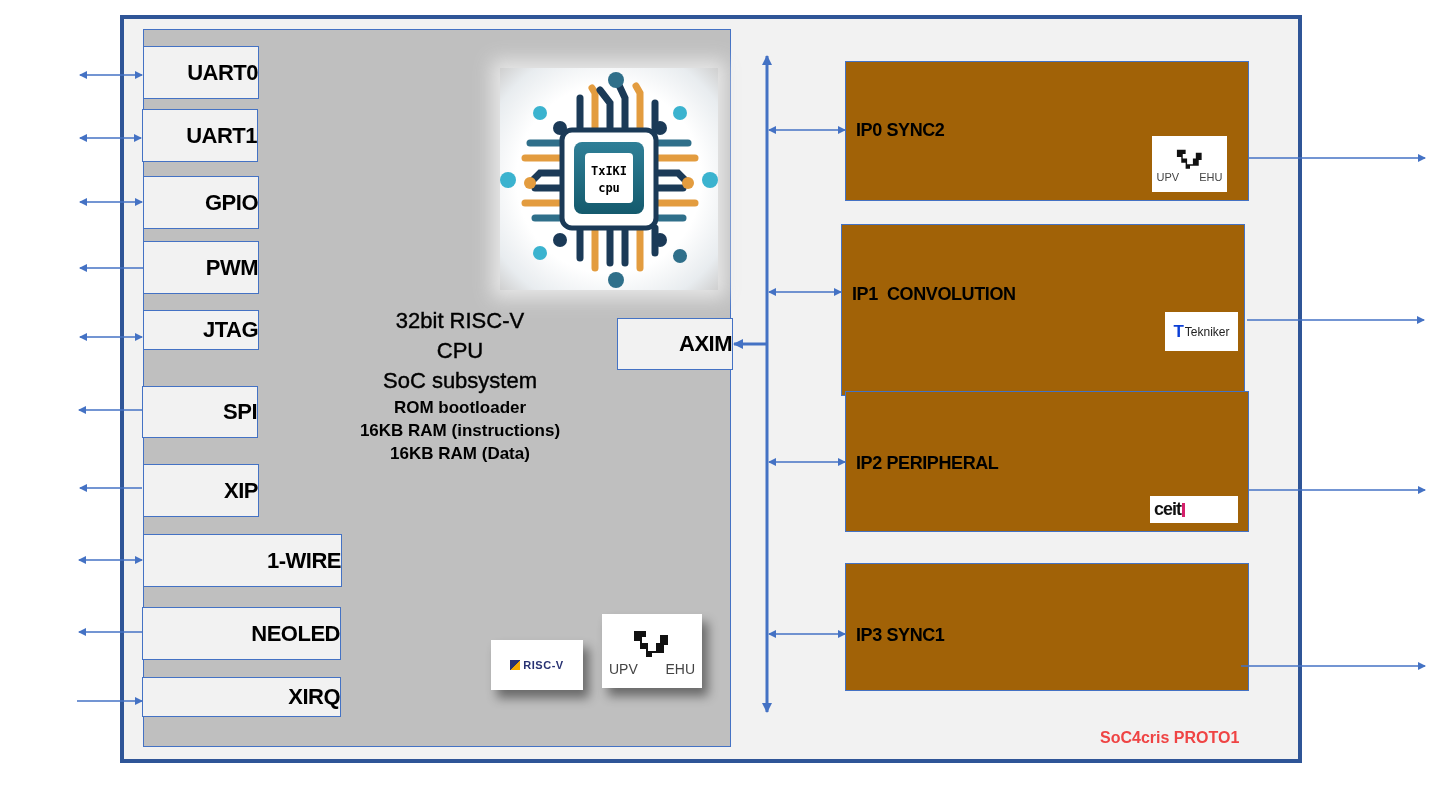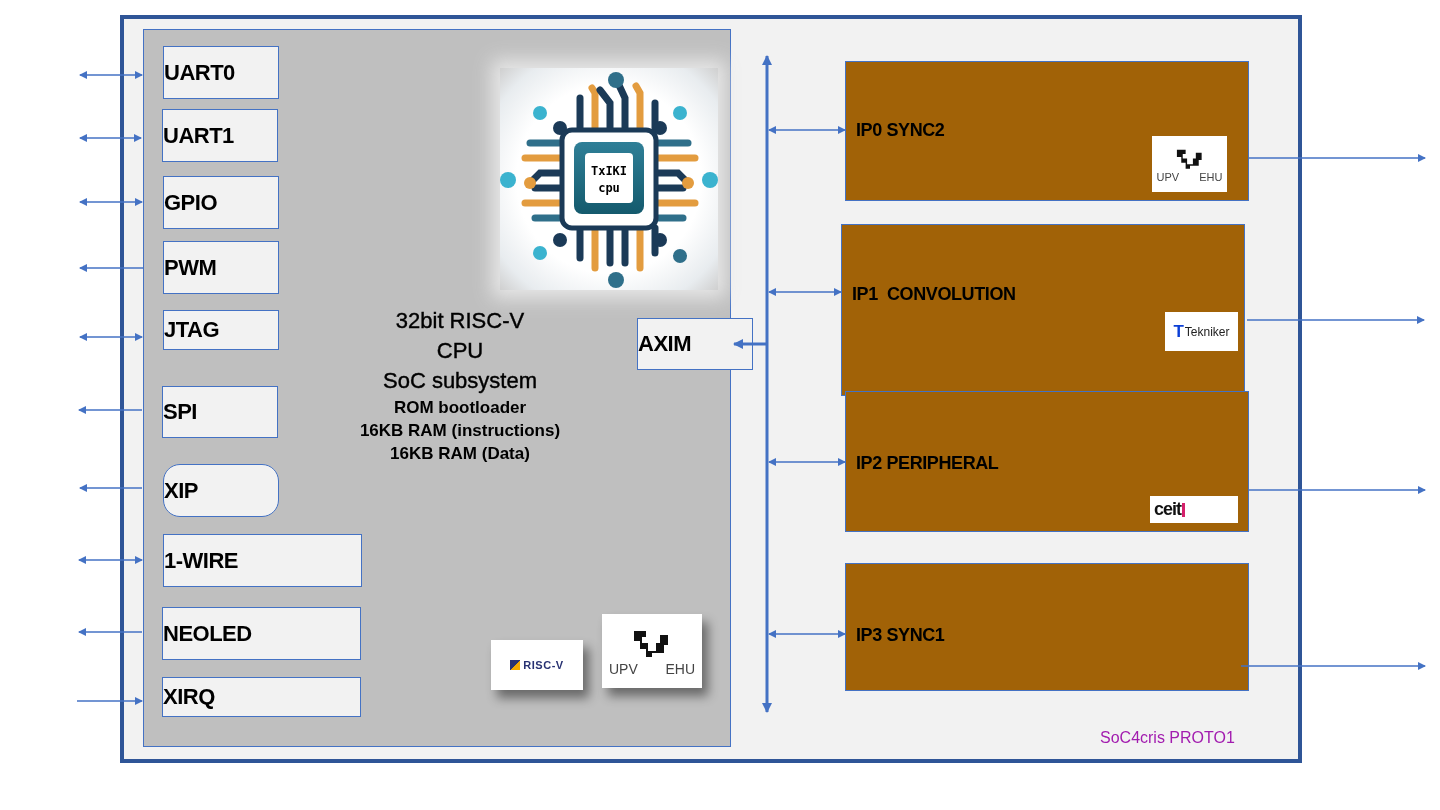--- a/index.html
+++ b/index.html
@@ -11,23 +11,23 @@
     #soc-outer {
       left:120px; top:15px; width:1174px; height:740px;
       background:#f2f2f2; border:4px solid #2f5597; box-sizing:content-box;
     }
     #cpu-subsystem {
       left:143px; top:29px; width:588px; height:718px;
       background:#bfbfbf; border:1.5px solid #4472c4; box-sizing:border-box;
     }
     .periph {
       background:#f2f2f2; border:1.5px solid #4472c4; box-sizing:border-box;
-      display:flex; align-items:center; justify-content:flex-start;
+      display:flex; align-items:center; justify-content:flex-end;
       font-weight:bold; font-size:22px; color:#000;
-      font-family:"Liberation Sans", sans-serif; letter-spacing:-0.5px;margin-left:20px;
+      font-family:"Liberation Sans", sans-serif; letter-spacing:-0.5px;
     }
     .ip-block {
       background:#a16207; border:1.5px solid #4472c4; box-sizing:border-box;
     }
     .ip-label {
       position:absolute; left:10px; font-weight:bold; font-size:18px; color:#000;
       letter-spacing:-0.4px; white-space:pre;
     }
     .logo {
       position:absolute; background:#ffffff; box-sizing:border-box;
@@ -39,21 +39,21 @@
     }
     .big { font-size:22px; line-height:30px; font-weight:normal; -webkit-text-stroke:0.4px #000; }
     .small { font-size:17px; line-height:23px; }
     #chip-image {
       left:500px; top:68px; width:218px; height:222px;
       background:radial-gradient(ellipse at center, #ffffff 60%, #e8ecef 85%, #cfcfcf 100%);
       box-shadow:0 0 18px 8px #e8e8e8;
     }
     #lines { left:0; top:0; width:1440px; height:810px; pointer-events:none; }
     #footer-label {
-      left:1100px; top:729px; font-weight:normal; font-size:16px; color:#a21caf;
+      left:1100px; top:729px; font-weight:bold; font-size:16px; color:#ef4444;
     }
     .shadow { box-shadow:6px 8px 10px rgba(0,0,0,0.45); }
   </style>
 </head>
 <body>
 
 <div id="soc-outer" class="abs"></div>
 
 <div id="cpu-subsystem" class="abs"></div>
 
@@ -68,21 +68,21 @@
   </div>
 <div class="abs periph" style="left:143px;top:241px;width:116px;height:53px;">
     <span>PWM</span>
   </div>
 <div class="abs periph" style="left:143px;top:310px;width:116px;height:40px;">
     <span>JTAG</span>
   </div>
 <div class="abs periph" style="left:142px;top:386px;width:116px;height:52px;">
     <span>SPI</span>
   </div>
-<div class="abs periph" style="left:143px;top:464px;width:116px;height:53px;border-radius:17px;">
+<div class="abs periph" style="left:143px;top:464px;width:116px;height:53px;">
     <span>XIP</span>
   </div>
 <div class="abs periph" style="left:143px;top:534px;width:199px;height:53px;">
     <span>1-WIRE</span>
   </div>
 <div class="abs periph" style="left:142px;top:607px;width:199px;height:53px;">
     <span>NEOLED</span>
   </div>
 <div class="abs periph" style="left:142px;top:677px;width:199px;height:40px;">
     <span>XIRQ</span>

